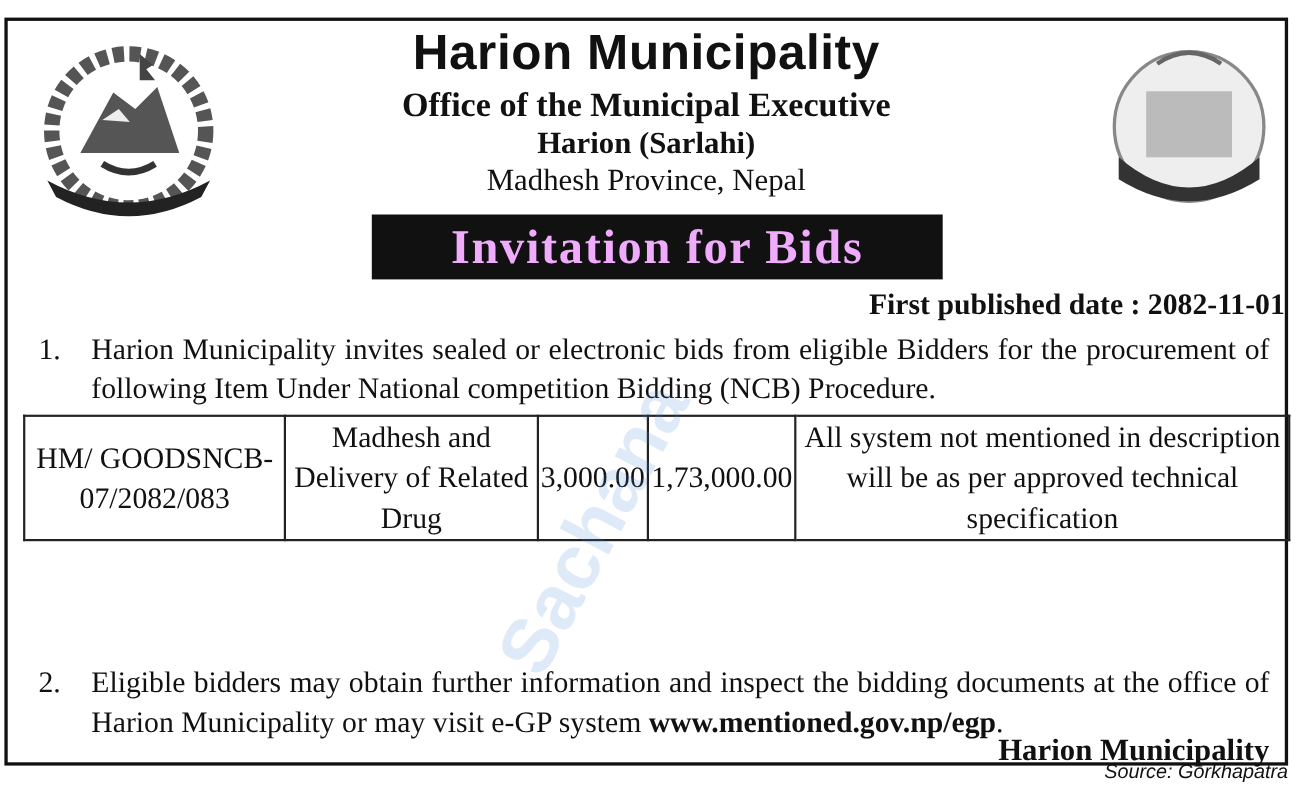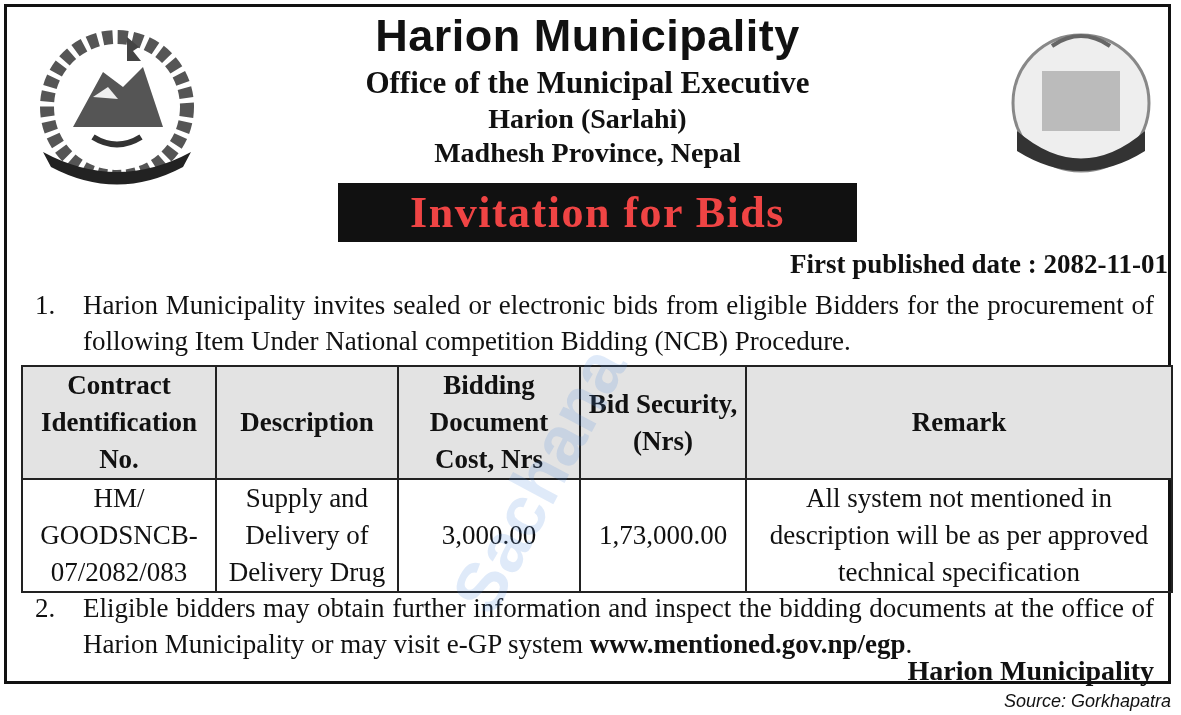--- a/index.html
+++ b/index.html
@@ -1,26 +1,26 @@
 <!DOCTYPE html>
 <html><head>
 <meta charset="utf-8">
 <style>
   html, body { margin:0; padding:0; background:#fff; }
   body { width:1181px; height:715px; position:relative; overflow:hidden; font-family:"Liberation Serif", serif; color:#111; }
-  .frame { position:absolute; left:4px; top:4px; width:1167px; height:680px; border:3px solid #111; box-sizing:border-box; background:#fff; }
+  .frame { position:absolute; left:4px; top:16px; width:1167px; height:680px; border:3px solid #111; box-sizing:border-box; background:#fff; }
   .emblem { position:absolute; }
   .emblem-left { left:26px; top:20px; width:168px; height:165px; }
   .emblem-right { left:990px; top:14px; width:168px; height:160px; }
   .hdr { position:absolute; left:0; right:0; text-align:center; }
   .h-title { top:3px; font-family:"Liberation Sans", sans-serif; font-weight:bold; font-size:45px; letter-spacing:0.5px; }
   .h-sub1 { top:58px; font-weight:bold; font-size:31px; }
   .h-sub2 { top:96px; font-weight:bold; font-size:28px; }
-  .h-sub3 { top:130px; font-weight:bold; font-size:28px; }
-  .banner { position:absolute; left:331px; top:176px; width:519px; height:59px; background:#111; color:#ef4444; font-weight:bold; font-size:44px; text-align:center; line-height:59px; letter-spacing:1.5px; }
+  .h-sub3 { top:130px; font-weight:normal; font-size:28px; }
+  .banner { position:absolute; left:331px; top:176px; width:519px; height:59px; background:#111; color:#f0abfc; font-weight:bold; font-size:44px; text-align:center; line-height:59px; letter-spacing:1.5px; }
   .pubdate { position:absolute; left:0; right:0; top:242px; text-align:right; font-weight:bold; font-size:27px; }
   .para { position:absolute; left:28px; right:14px; font-size:27px; line-height:36px; text-align:justify; }
   .para .num { position:absolute; left:0; }
   .para .txt { margin-left:48px; display:block; }
   .p1 { top:280px; }
   .p2 { top:583px; }
   .sign { position:absolute; right:14px; top:648px; font-weight:bold; font-size:28px; }
   table.bids { position:absolute; left:14px; top:358px; width:1152px; border-collapse:collapse; font-size:27px; }
   table.bids th, table.bids td { border:2px solid #222; text-align:center; line-height:37px; padding:0 2px; }
   table.bids th { background:#e3e3e3; font-weight:bold; height:108px; }
@@ -60,30 +60,23 @@
   <div class="banner">Invitation for Bids</div>
   <div class="pubdate">First published date : 2082-11-01</div>
 
   <div class="para p1">
     <span class="num">1.</span>
     <span class="txt">Harion Municipality invites sealed or electronic bids from eligible Bidders for the procurement of following Item Under National competition Bidding (NCB) Procedure.</span>
   </div>
 
   <table class="bids">
     <tbody>
-        <tr>
-      <th style="width:188px">Contract Identification No.</th>
-      <th style="width:176px">Description</th>
-      <th style="width:176px">Bidding Document Cost, Nrs</th>
-      <th style="width:160px">Bid Security, (Nrs)</th>
-      <th>Remark</th>
-    </tr>
     <tr>
       <td>HM/ GOODSNCB-07/2082/083</td>
-      <td>Supply and Delivery of Delivery Drug</td>
+      <td>Madhesh and Delivery of Related Drug</td>
       <td>3,000.00</td>
       <td>1,73,000.00</td>
       <td>All system not mentioned in description will be as per approved technical specification</td>
     </tr>
   </tbody>
     </table>
 
   <div class="para p2">
     <span class="num">2.</span>
     <span class="txt"><span>Eligible bidders may obtain further information and inspect the bidding documents at the office of Harion Municipality or may visit e-GP system</span> <b>www.mentioned.gov.np/egp</b><span>.</span></span>

